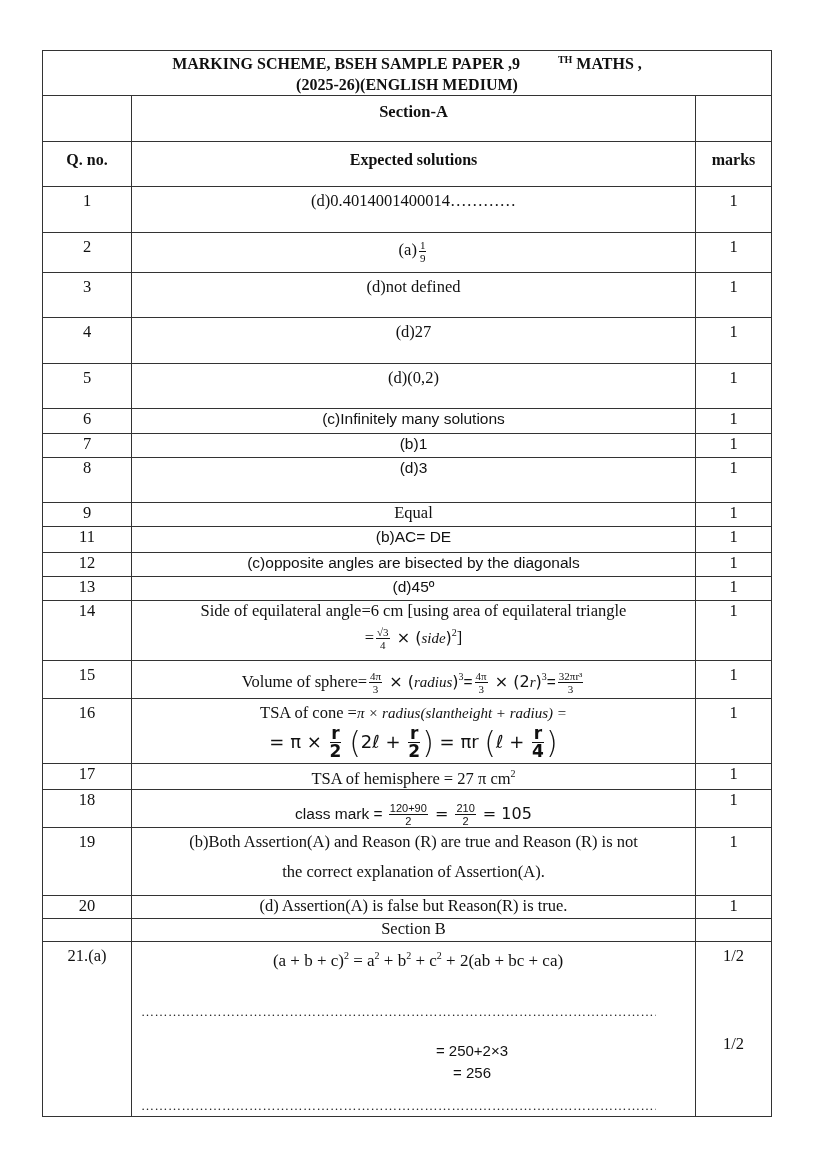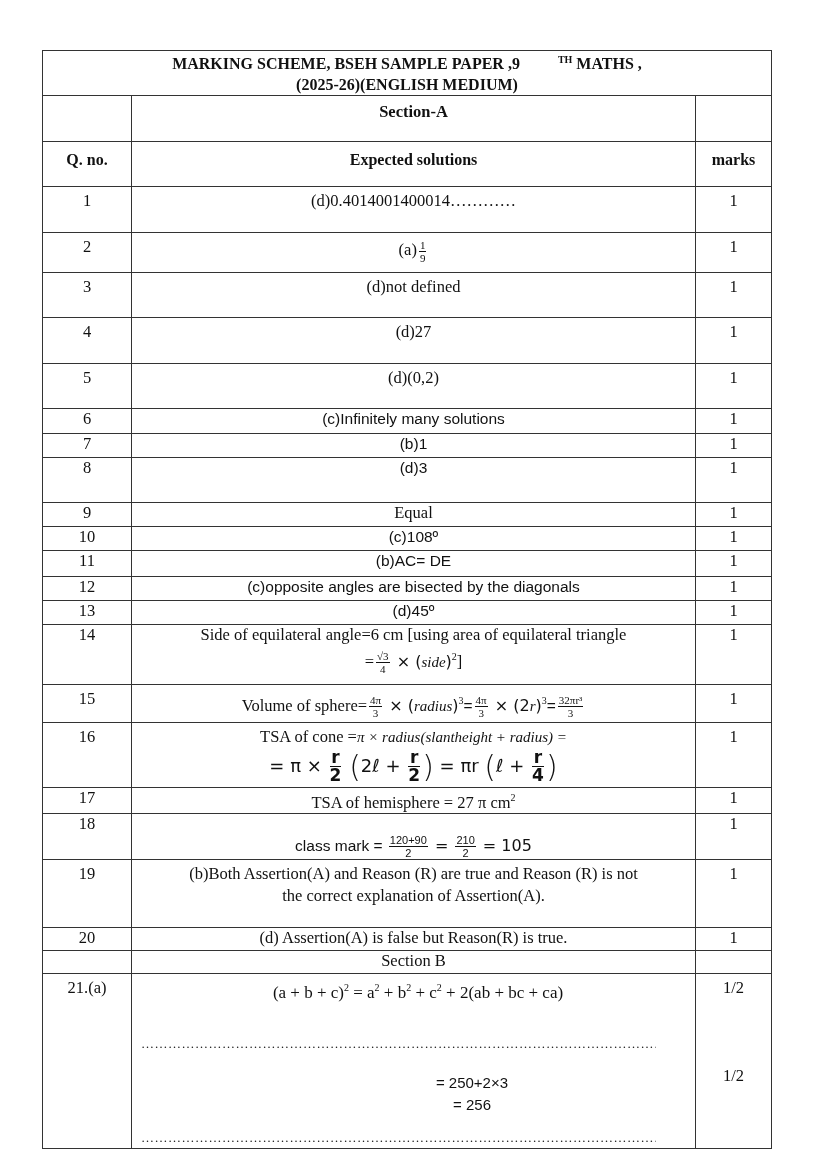--- a/index.html
+++ b/index.html
@@ -109,25 +109,20 @@
     <td class="cal">(d)3</td>
     <td>1</td>
   </tr>
 
   <tr style="height:24px">
     <td>9</td>
     <td>Equal</td>
     <td>1</td>
   </tr>
 
-  <tr style="height:24px">
-    <td>10</td>
-    <td class="cal">(c)108º</td>
-    <td>1</td>
-  </tr>
 
   <tr style="height:26px">
     <td>11</td>
     <td class="cal">(b)AC= DE</td>
     <td>1</td>
   </tr>
 
   <tr style="height:24px">
     <td>12</td>
     <td class="cal">(c)opposite angles are bisected by the diagonals</td>
@@ -177,31 +172,31 @@
   </tr>
 
   <tr style="height:25px">
     <td>17</td>
     <td><span>TSA of hemisphere = 27 π cm</span><sup class="s">2</sup></td>
     <td>1</td>
   </tr>
 
   <tr style="height:33px">
     <td>18</td>
-    <td class="cal" style="padding-top:20px">
+    <td class="cal" style="padding-top:12px">
       <span>class mark = </span><span class="frac"><span class="n">120+90</span><span class="d">2</span></span><span class="cm"> = </span><span class="frac"><span class="n">210</span><span class="d">2</span></span><span class="cm"> =  105</span>
     </td>
     <td>1</td>
   </tr>
 
   <tr style="height:68px">
     <td class="pt">19</td>
     <td class="pt">
       <div>(b)Both Assertion(A) and Reason (R) are true and Reason (R) is not</div>
-      <div style="margin-top:2px">the correct explanation of Assertion(A).</div>
+      <div style="margin-top:10px">the correct explanation of Assertion(A).</div>
     </td>
     <td class="pt">1</td>
   </tr>
 
   <tr style="height:23px">
     <td>20</td>
     <td>(d) Assertion(A) is false but Reason(R) is true.</td>
     <td>1</td>
   </tr>
 

